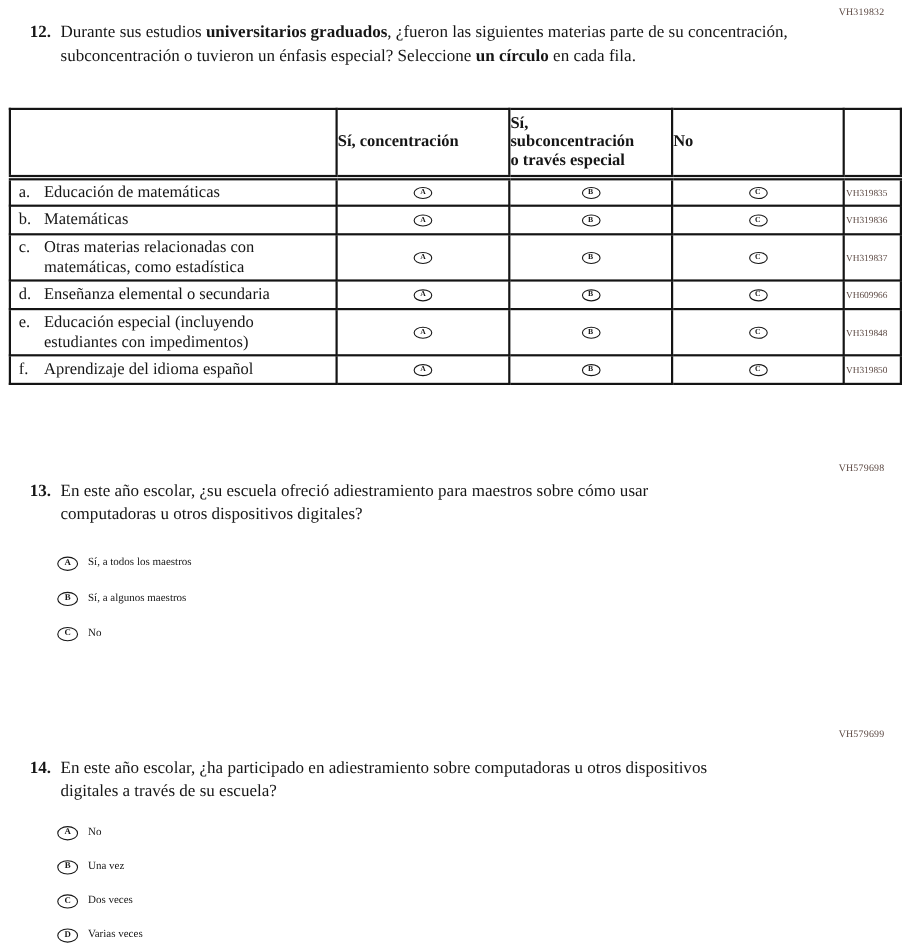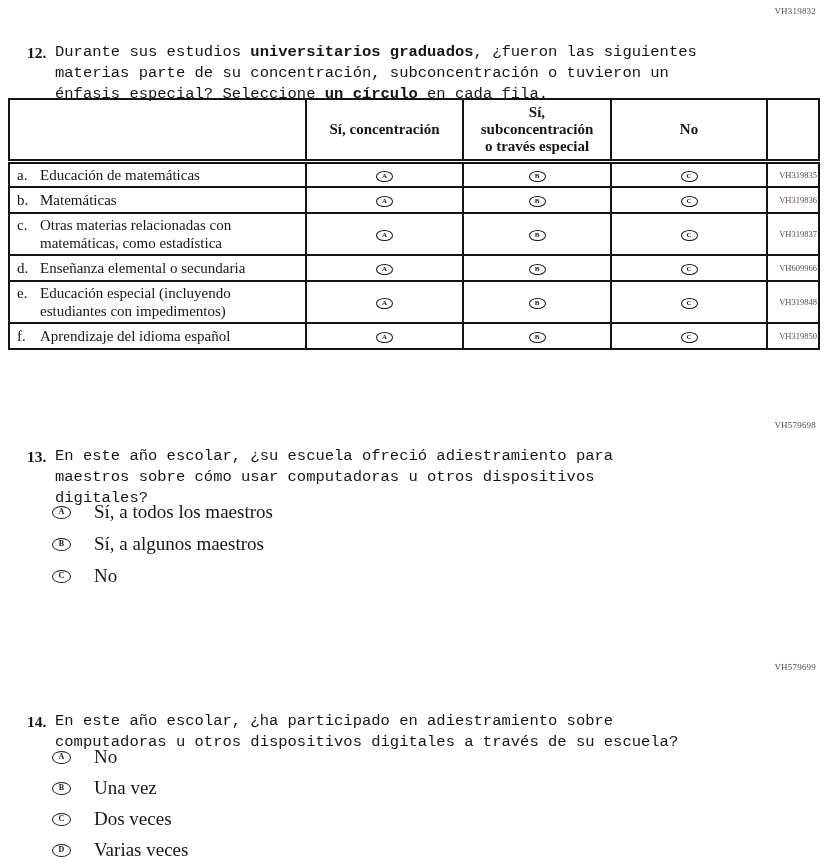--- a/index.html
+++ b/index.html
@@ -8,73 +8,73 @@
     --line:#141414;
   }
   *{margin:0;padding:0;box-sizing:border-box;}
   html,body{background:#ffffff;}
   body{
     width:824px;height:864px;position:relative;overflow:hidden;
     font-family:"Liberation Serif","DejaVu Serif",serif;
     color:var(--ink);
   }
   .vcode{
-    position:absolute;right:8px;
+    position:absolute;right:20px;
     font-size:9px;letter-spacing:.2px;
     color:var(--code-color);
     text-align:right;
   }
-  .q{position:absolute;left:27px;display:flex;margin-top:23px;}
+  .q{position:absolute;left:27px;display:flex;}
   .qnum{width:28px;font-weight:bold;font-size:15.5px;line-height:21px;flex:0 0 28px;}
-  .qtext{font-size:15.5px;line-height:21px;font-family:Liberation Mono, monospace;}
+  .qtext{font-size:15.5px;line-height:21px;}
   .qtext b{font-weight:bold;}
 
   
   table.matrix{
     position:absolute;left:8px;top:98px;width:810px;
     border-collapse:collapse;table-layout:fixed;
     border:2.5px solid var(--line);
   }
   table.matrix th, table.matrix td{
     border:2px solid var(--line);
     vertical-align:middle;
   }
   table.matrix thead th{
     border-bottom:5px double var(--line);
     font-size:15px;font-weight:bold;line-height:17px;
-    text-align:center;height:62px;
+    text-align:left;height:62px;
   }
   table.matrix tbody tr{height:26px;}
   tr.tall{height:41px;}
   td.lbl{padding:2px 4px 2px 0;font-size:15px;line-height:18px;}
   .label-wrap{position:relative;padding-left:30px;}
   .letter{position:absolute;left:7px;top:0;}
   td.opt{text-align:center;}
   td.codecell{
-    text-align:right;font-size:8.5px;color:var(--code-color);
+    text-align:left;font-size:8.5px;color:var(--code-color);
     padding:0 1px;letter-spacing:0;
   }
 
   
   .cb{
     display:inline-flex;align-items:center;justify-content:center;
     width:17px;height:11px;border:1.2px solid var(--ink);border-radius:50%;
     vertical-align:middle;cursor:pointer;background:#fff;
   }
   .cb>span{font-size:7px;font-weight:bold;line-height:1;transform:translateY(-.5px);}
 
   
   .opt-row{position:absolute;left:52px;display:flex;align-items:center;}
   .opt-row .oc{
     display:inline-flex;align-items:center;justify-content:center;
     width:19px;height:13px;border:1.3px solid var(--ink);border-radius:50%;
     cursor:pointer;flex:0 0 19px;background:#fff;
   }
   .opt-row .oc>span{font-size:8px;font-weight:bold;line-height:1;transform:translateY(-.5px);}
-  .opt-row .ol{margin-left:23px;font-size:19px;line-height:20px;}
+  .opt-row .ol{margin-left:9px;font-size:10px;line-height:20px;}
 </style>
 </head>
 <body>
 
 <div class="vcode" style="top:6px">VH319832</div>
 
 <div class="q" style="top:19px">
   <span class="qnum">12.</span>
   <div class="qtext" style="width:668px"><span>Durante sus estudios </span><b>universitarios graduados</b><span>, ¿fueron las siguientes materias parte de su concentración, subconcentración o tuvieron un énfasis especial? Seleccione </span><b>un círculo</b><span> en cada fila.</span></div>
 </div>
@@ -189,21 +189,21 @@
       <td class="opt"><span class="cb">
             <span>C</span>
           </span></td>
       <td class="codecell">VH319850</td>
     </tr>
   </tbody>
 </table>
 
 <div class="vcode" style="top:420px">VH579698</div>
 
-<div class="q" style="top:423px">
+<div class="q" style="top:436px">
   <span class="qnum">13.</span>
   <div class="qtext" style="width:620px">En este año escolar, ¿su escuela ofreció adiestramiento para maestros sobre cómo usar computadoras u otros dispositivos digitales?</div>
 </div>
 
 <div class="opt-row" style="top:502px">
   <span class="oc">
       <span>A</span>
     </span>
   <span class="ol">Sí, a todos los maestros</span>
 </div>

